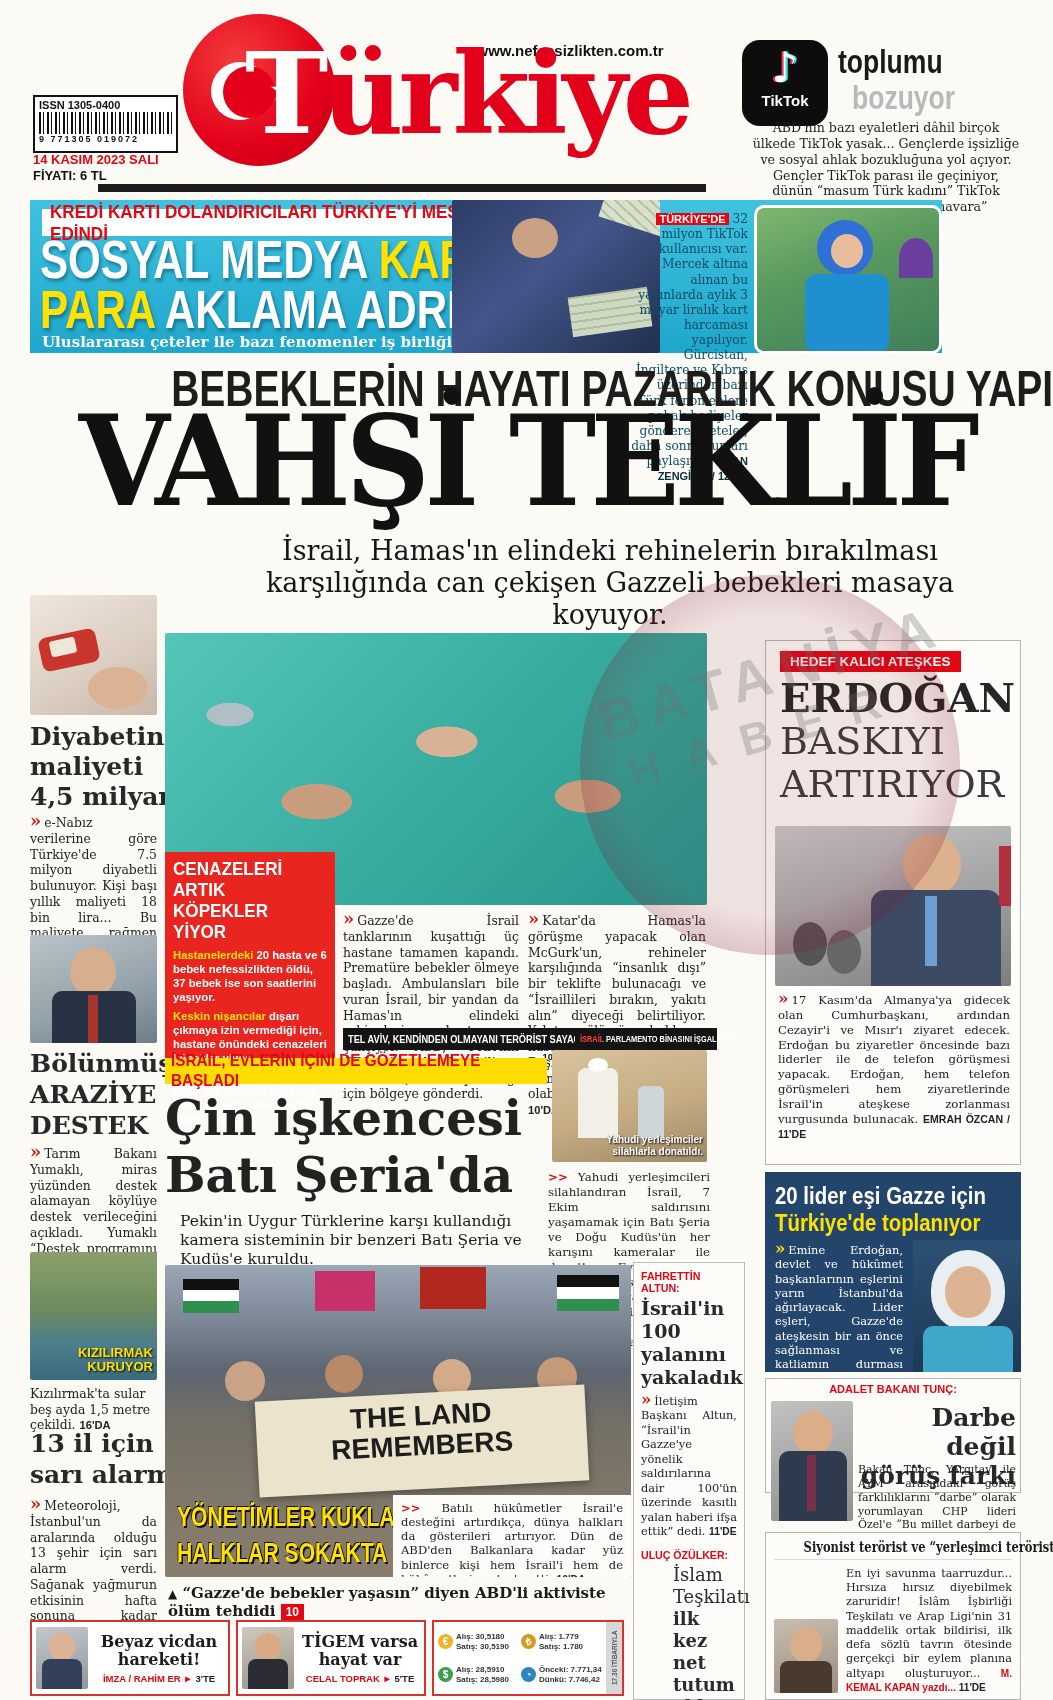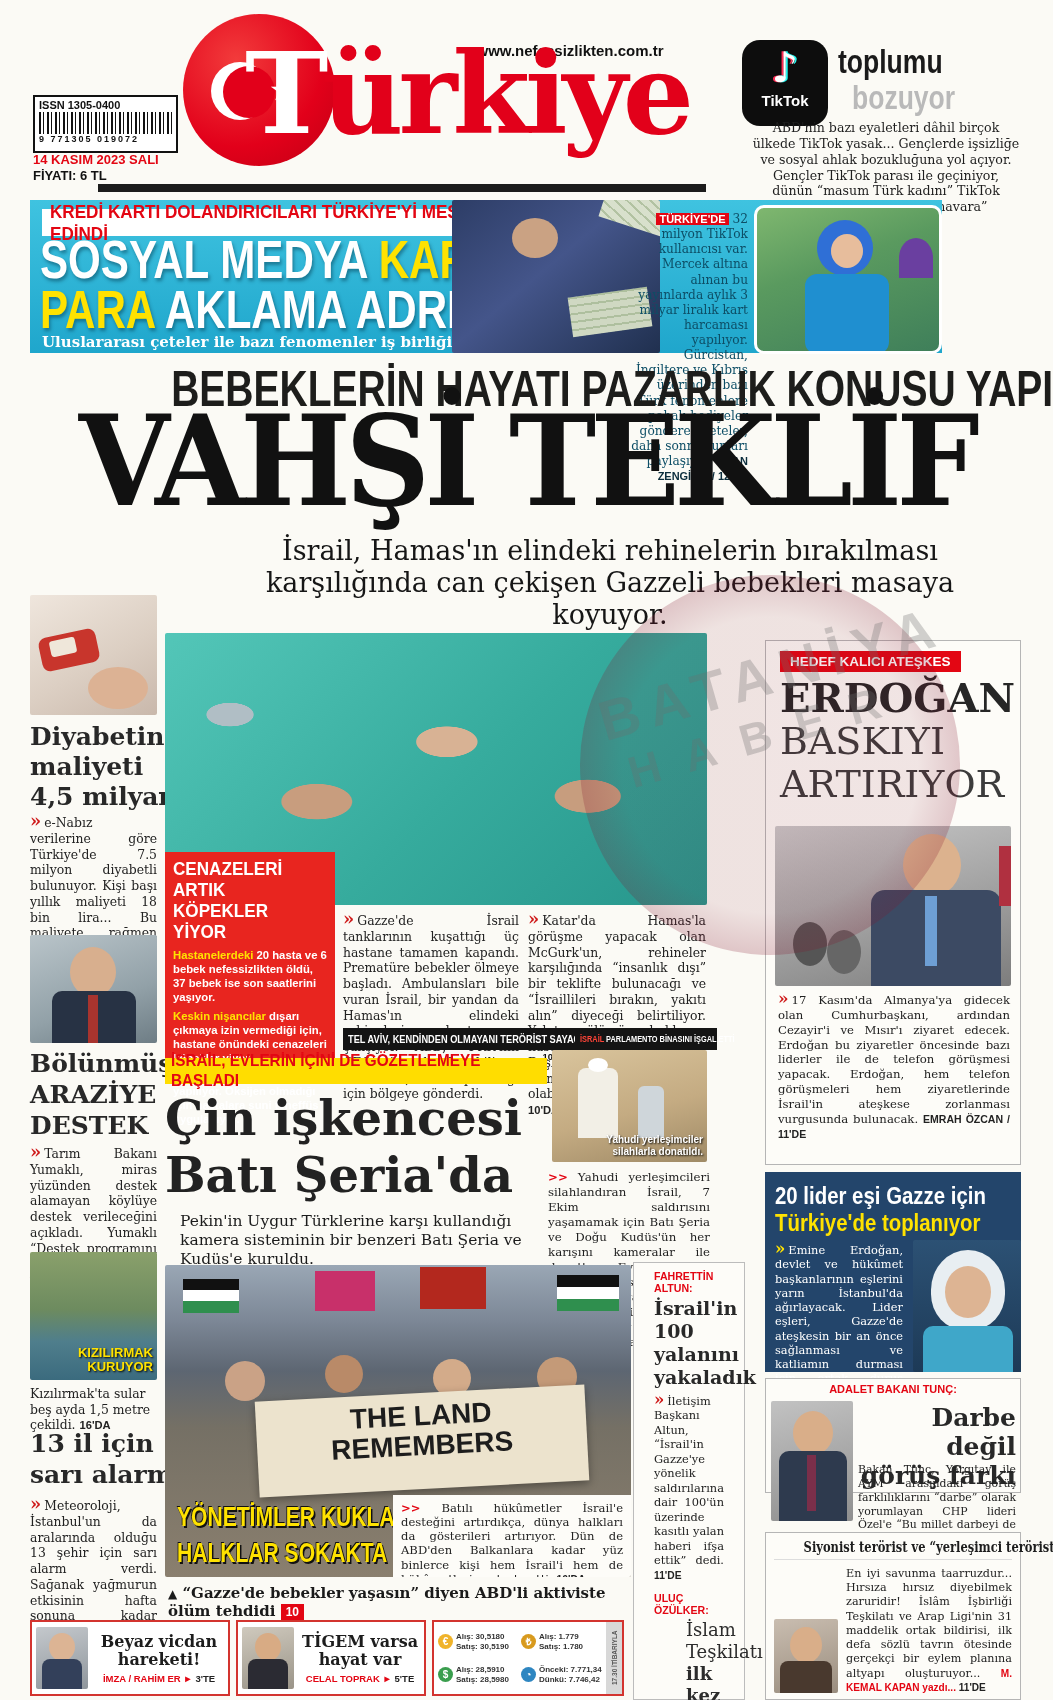--- a/index.html
+++ b/index.html
@@ -221,21 +221,21 @@
     <div class="abs sans" style="left:12px;bottom:44px;font-size:27px;font-weight:bold;color:#ffe200;text-shadow:2px 2px 0 #111,-1px -1px 0 #111;"><span class="cond">YÖNETİMLER KUKLA</span></div>
     <div class="abs sans" style="left:12px;bottom:8px;font-size:27px;font-weight:bold;color:#ffe200;text-shadow:2px 2px 0 #111,-1px -1px 0 #111;"><span class="cond">HALKLAR SOKAKTA</span></div>
     <div class="abs serif" style="right:0;bottom:0;width:238px;height:82px;background:#fdfcf8;padding:6px 8px;box-sizing:border-box;font-size:11.6px;line-height:1.22;text-align:justify;color:#222;">
       <b class="red">&gt;&gt;</b><span> Batılı hükûmetler İsrail'e desteğini artırdıkça, dünya halkları da gösterileri artırıyor. Dün de ABD'den Balkanlara kadar yüz binlerce kişi hem İsrail'i hem de hükûmetleri protesto etti. </span><b class="pgn">10'DA</b>
     </div>
   </div>
   <div class="abs serif" style="left:168px;top:1584px;width:470px;font-size:15px;font-weight:bold;color:#1a1a1a;">
     <span style="font-size:12px;">▲</span><span> “Gazze'de bebekler yaşasın” diyen ABD'li aktiviste ölüm tehdidi </span><span class="redbox-pg">10</span>
   </div>
 
-  <div class="abs" style="left:633px;top:1262px;width:112px;height:438px;border:1px solid #bcbcbc;background:#fdfcf8;padding:7px 20px;box-sizing:border-box;">
+  <div class="abs" style="left:633px;top:1262px;width:112px;height:438px;border:1px solid #bcbcbc;background:#fdfcf8;padding:7px 7px;box-sizing:border-box;">
     <div class="sans red" style="font-size:10.6px;font-weight:bold;">FAHRETTİN ALTUN:</div>
     <div class="serif headline-serif" style="font-size:19px;line-height:23px;margin-top:3px;">
       <div>İsrail'in 100</div>
       <div>yalanını</div>
       <div>yakaladık</div>
     </div>
     <div class="body-txt" style="font-size:11.4px;margin-top:5px;">
       <span class="q">»</span><span>İletişim Başkanı Altun, “İsrail'in Gazze'ye yönelik saldırılarına dair 100'ün üzerinde kasıtlı yalan haberi ifşa ettik” dedi. </span><b class="pgn">11'DE</b>
     </div>
     <div class="sans red" style="font-size:10.6px;font-weight:bold;margin-top:10px;">ULUÇ ÖZÜLKER:</div>

